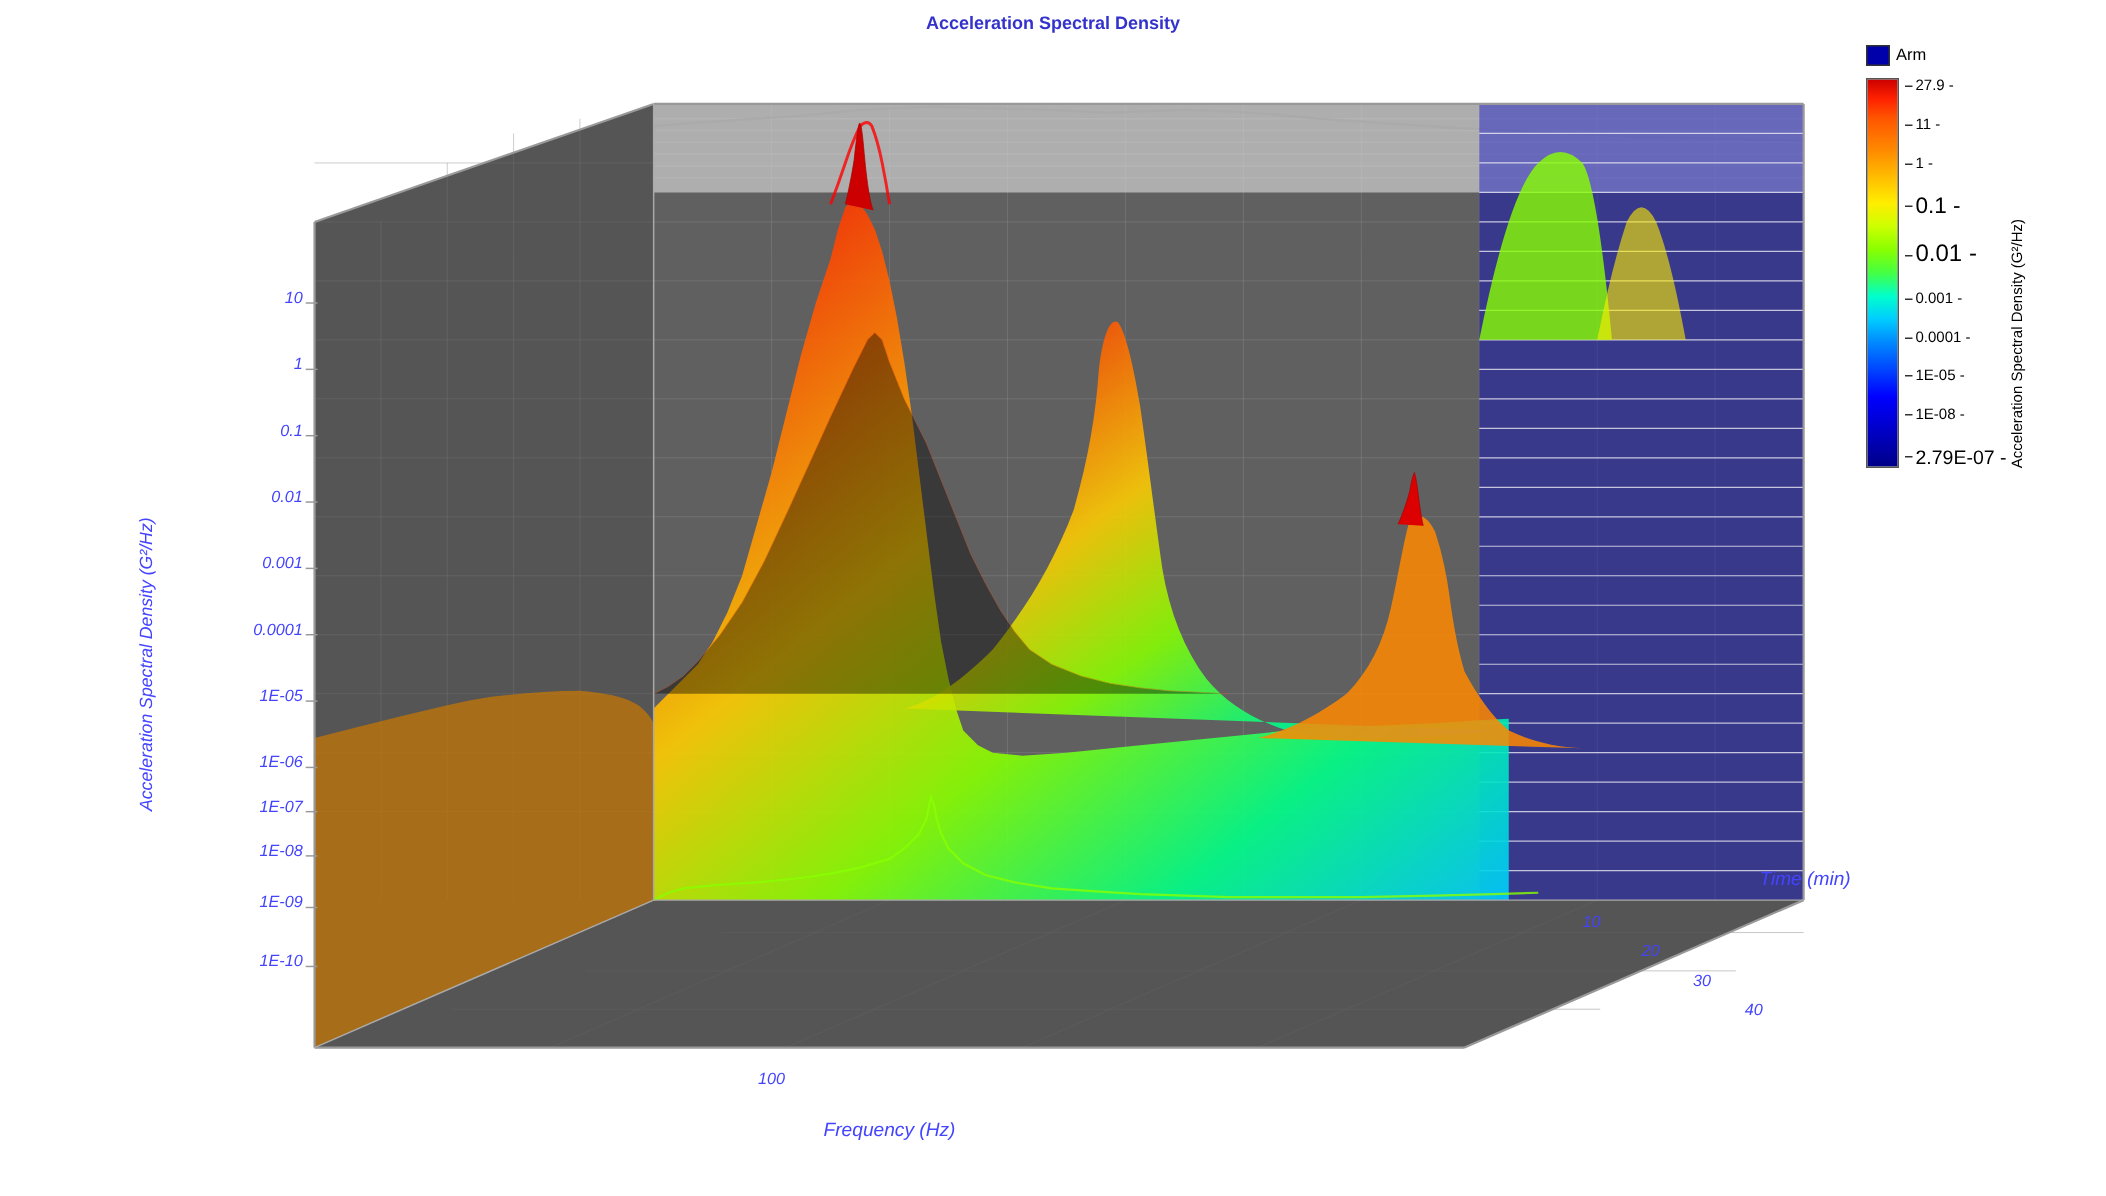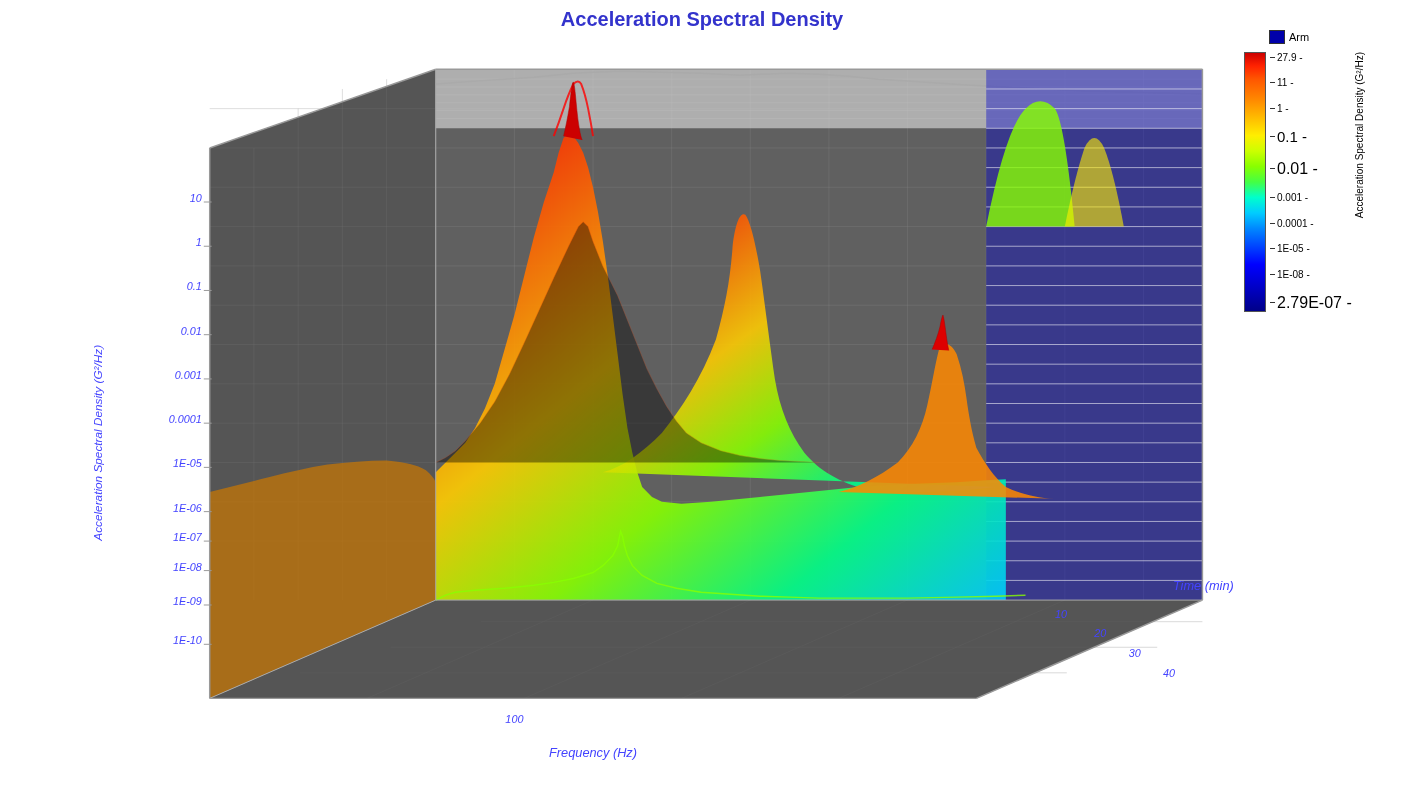--- a/index.html
+++ b/index.html
@@ -11,21 +11,21 @@
       overflow: hidden;
       position: relative;
     }
     .title {
       position: absolute;
       top: 8px;
       left: 0;
       right: 0;
       text-align: center;
       color: #3333cc;
-      font-size: 20px;
+      font-size: 12px;
       font-weight: bold;
     }
     .chart-area {
       position: absolute;
       top: 30px;
       left: 60px;
       right: 160px;
       bottom: 20px;
       font-style: italic;
     }
@@ -37,21 +37,20 @@
       position: absolute;
       top: 30px;
       right: 20px;
       width: 140px;
     }
     .legend-arm {
       display: flex;
       align-items: center;
       gap: 4px;
       margin-bottom: 8px;
-      margin-left: 25px;
     }
     .legend-arm-swatch {
       width: 16px;
       height: 14px;
       background: #0000aa;
       border: 1px solid #333;
     }
     .legend-arm-label {
       font-size: 11px;
     }
@@ -94,21 +93,21 @@
     }
     .colorbar-tick {
       width: 5px;
       height: 1px;
       background: #333;
     }
     .colorbar-wrapper {
       position: relative;
       display: flex;
       flex-direction: row;
-      align-items: flex-start;
+      align-items: flex-end;
     }
     .colorbar-axis-title {
       writing-mode: vertical-rl;
       text-orientation: mixed;
       transform: rotate(180deg);
       font-size: 10px;
       color: #000;
       margin-left: 2px;
       white-space: nowrap;
     }
@@ -405,19 +404,19 @@
         <div class="colorbar-label-row">
             <span class="colorbar-tick"></span>
             <span style="font-size:10px">1E-05 -</span>
           </div>
         <div class="colorbar-label-row">
             <span class="colorbar-tick"></span>
             <span style="font-size:10px">1E-08 -</span>
           </div>
         <div class="colorbar-label-row">
             <span class="colorbar-tick"></span>
-            <span style="font-size:16px">2.79E-07 -</span>
+            <span style="font-size:13px">2.79E-07 -</span>
           </div>
       </div>
     </div>
     <div class="colorbar-axis-title">Acceleration Spectral Density (G²/Hz)</div>
   </div>
 </div>
 
 </body></html>

